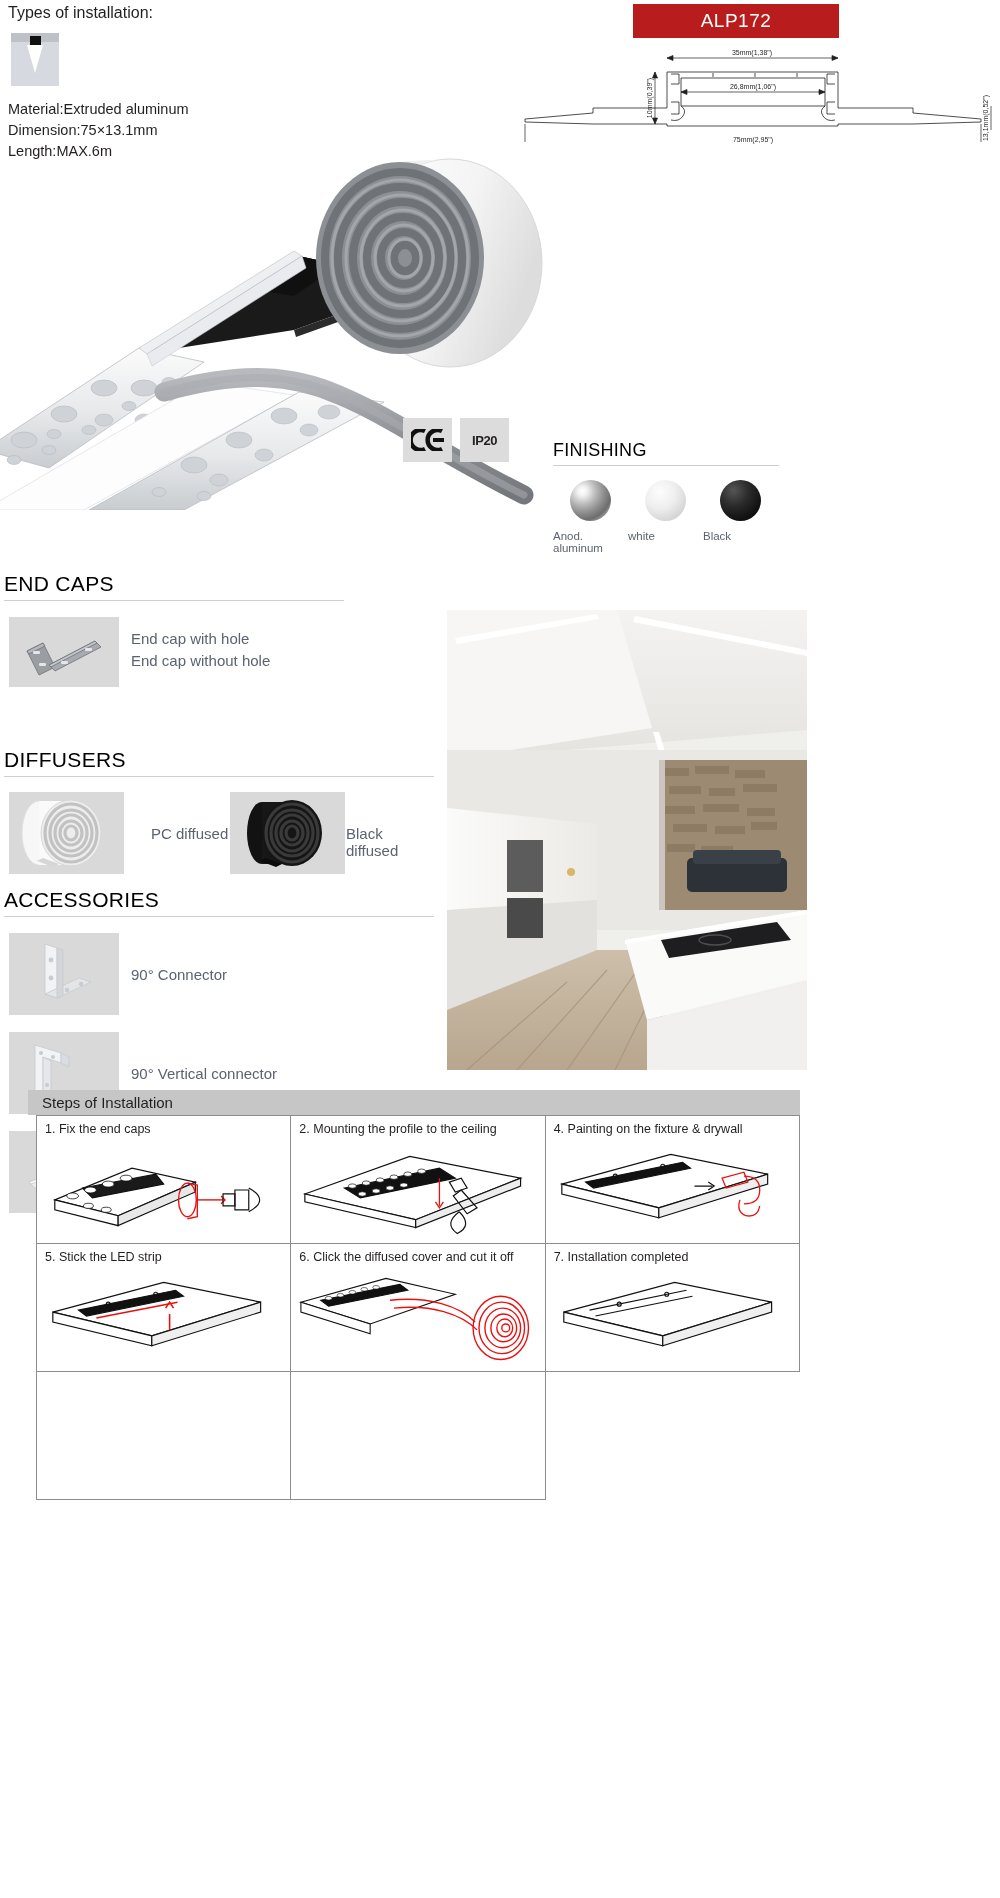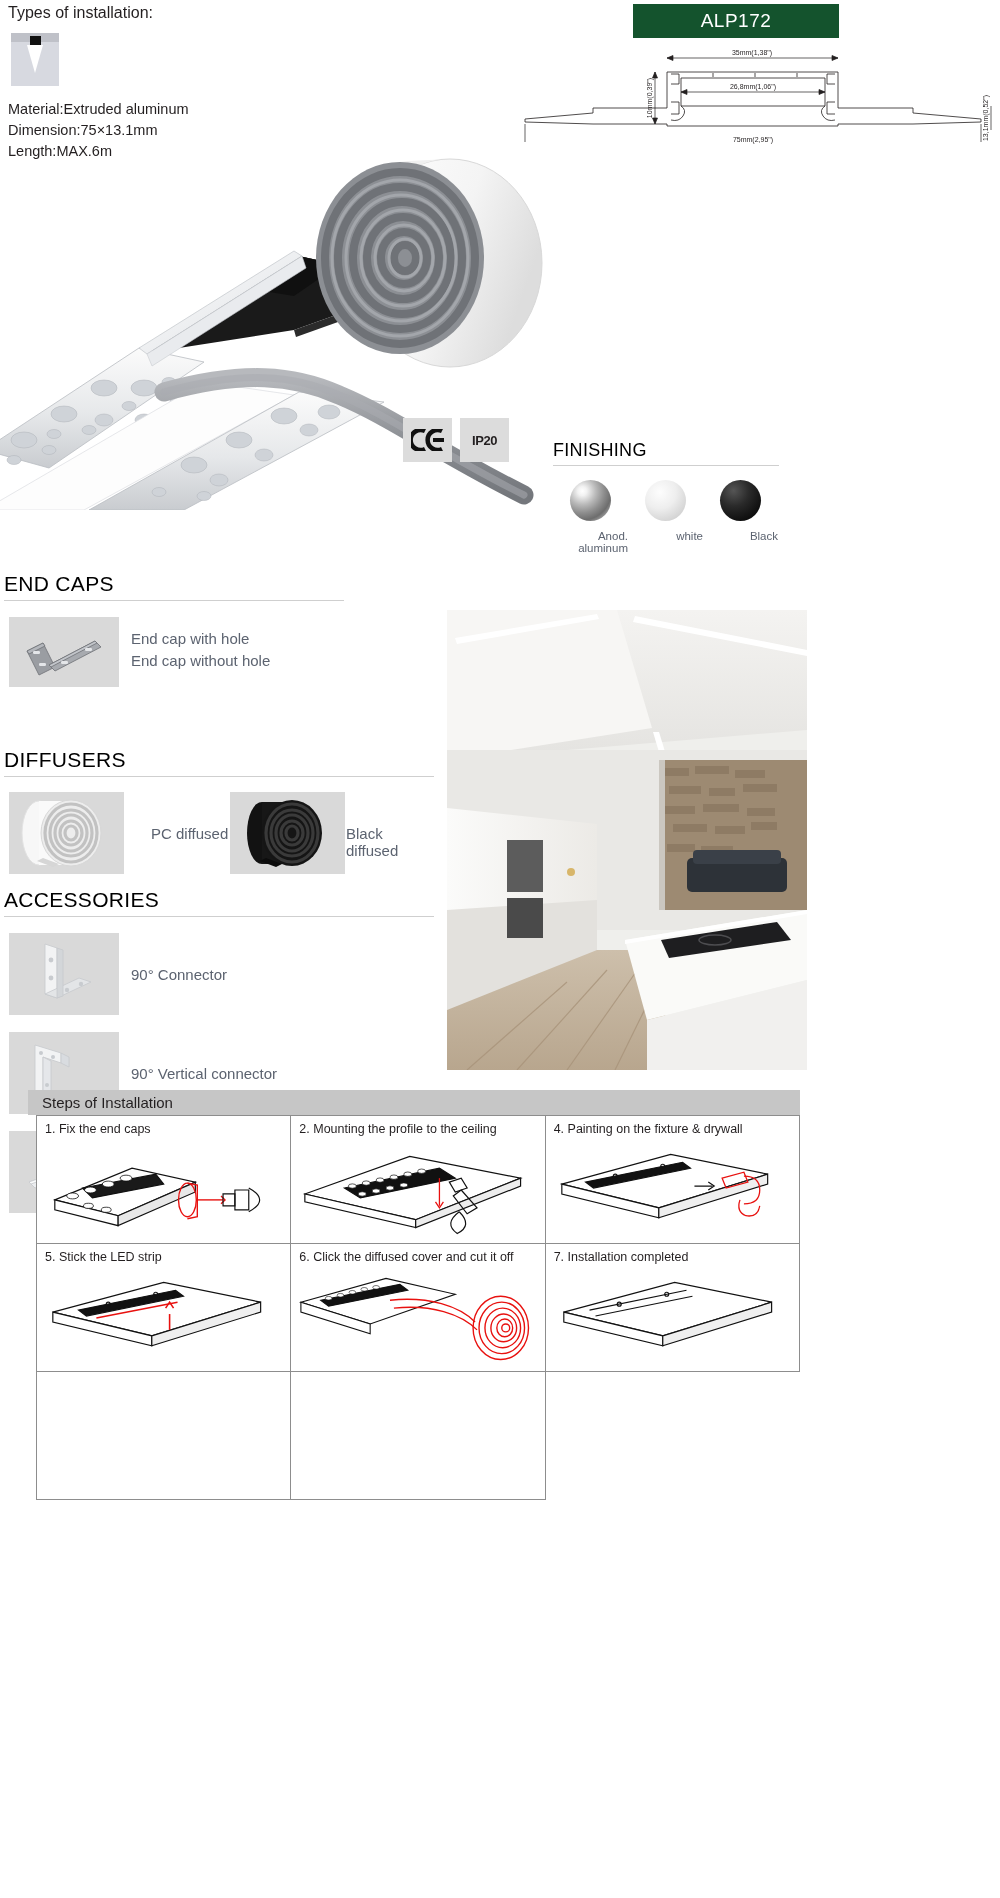--- a/index.html
+++ b/index.html
@@ -41,21 +41,21 @@
     position:absolute; left:16px; top:12px; width:0; height:0;
     border-left:8px solid transparent; border-right:8px solid transparent;
     border-bottom:0; border-top:28px solid #ffffff;
     transform:scaleX(-1);
   }
   #spec-block { left:8px; top:99px; font-size:14.5px; line-height:21px; color:#231f20; }
 
   
   #model-badge {
     left:633px; top:4px; width:206px; height:34px;
-    background:#14532d; color:#ffffff;
+    background:#b91c1c; color:#ffffff;
     display:flex; align-items:center; justify-content:center;
     font-size:19px; letter-spacing:.5px;
   }
 
   
   #tech-drawing { left:505px; top:44px; width:495px; height:100px; }
 
   
   #hero-photo { left:-6px; top:120px; width:540px; height:390px; }
   #hero-coil  { left:290px; top:128px; width:265px; height:260px; }
@@ -65,21 +65,21 @@
   .cert-badge {
     width:49px; height:44px; background:#dcdcdc;
     display:flex; align-items:center; justify-content:center;
   }
   .cert-badge .ip { font-size:13px; font-weight:bold; color:#231f20; letter-spacing:-.4px;}
 
   
   #finishing { left:553px; top:440px; width:226px; }
   #finishing .sec-title { font-size:18px; }
   #fin-swatches { display:flex; margin-top:14px; }
-  .fin-col { width:75px; text-align:right; }
+  .fin-col { width:75px; text-align:left; }
   .fin-ball { width:41px; height:41px; border-radius:50%; margin:0 auto; }
   .fin-cap { font-size:11.5px; color:#5c6370; margin-top:9px; display:block; }
   .ball-anod {
     background:radial-gradient(circle at 30% 27%, #ffffff 0%, #f2f2f2 11%, #b9b9b9 33%, #8f8f8f 52%, #6d6d6d 70%, #c9c9c9 92%, #9a9a9a 100%);
   }
   .ball-white {
     background:radial-gradient(circle at 36% 30%, #fdfdfd 0%, #eeeeee 42%, #d3d3d3 78%, #c2c2c2 100%);
   }
   .ball-black {
     background:radial-gradient(circle at 33% 26%, #555555 0%, #2a2a2a 38%, #111111 72%, #000000 100%);

